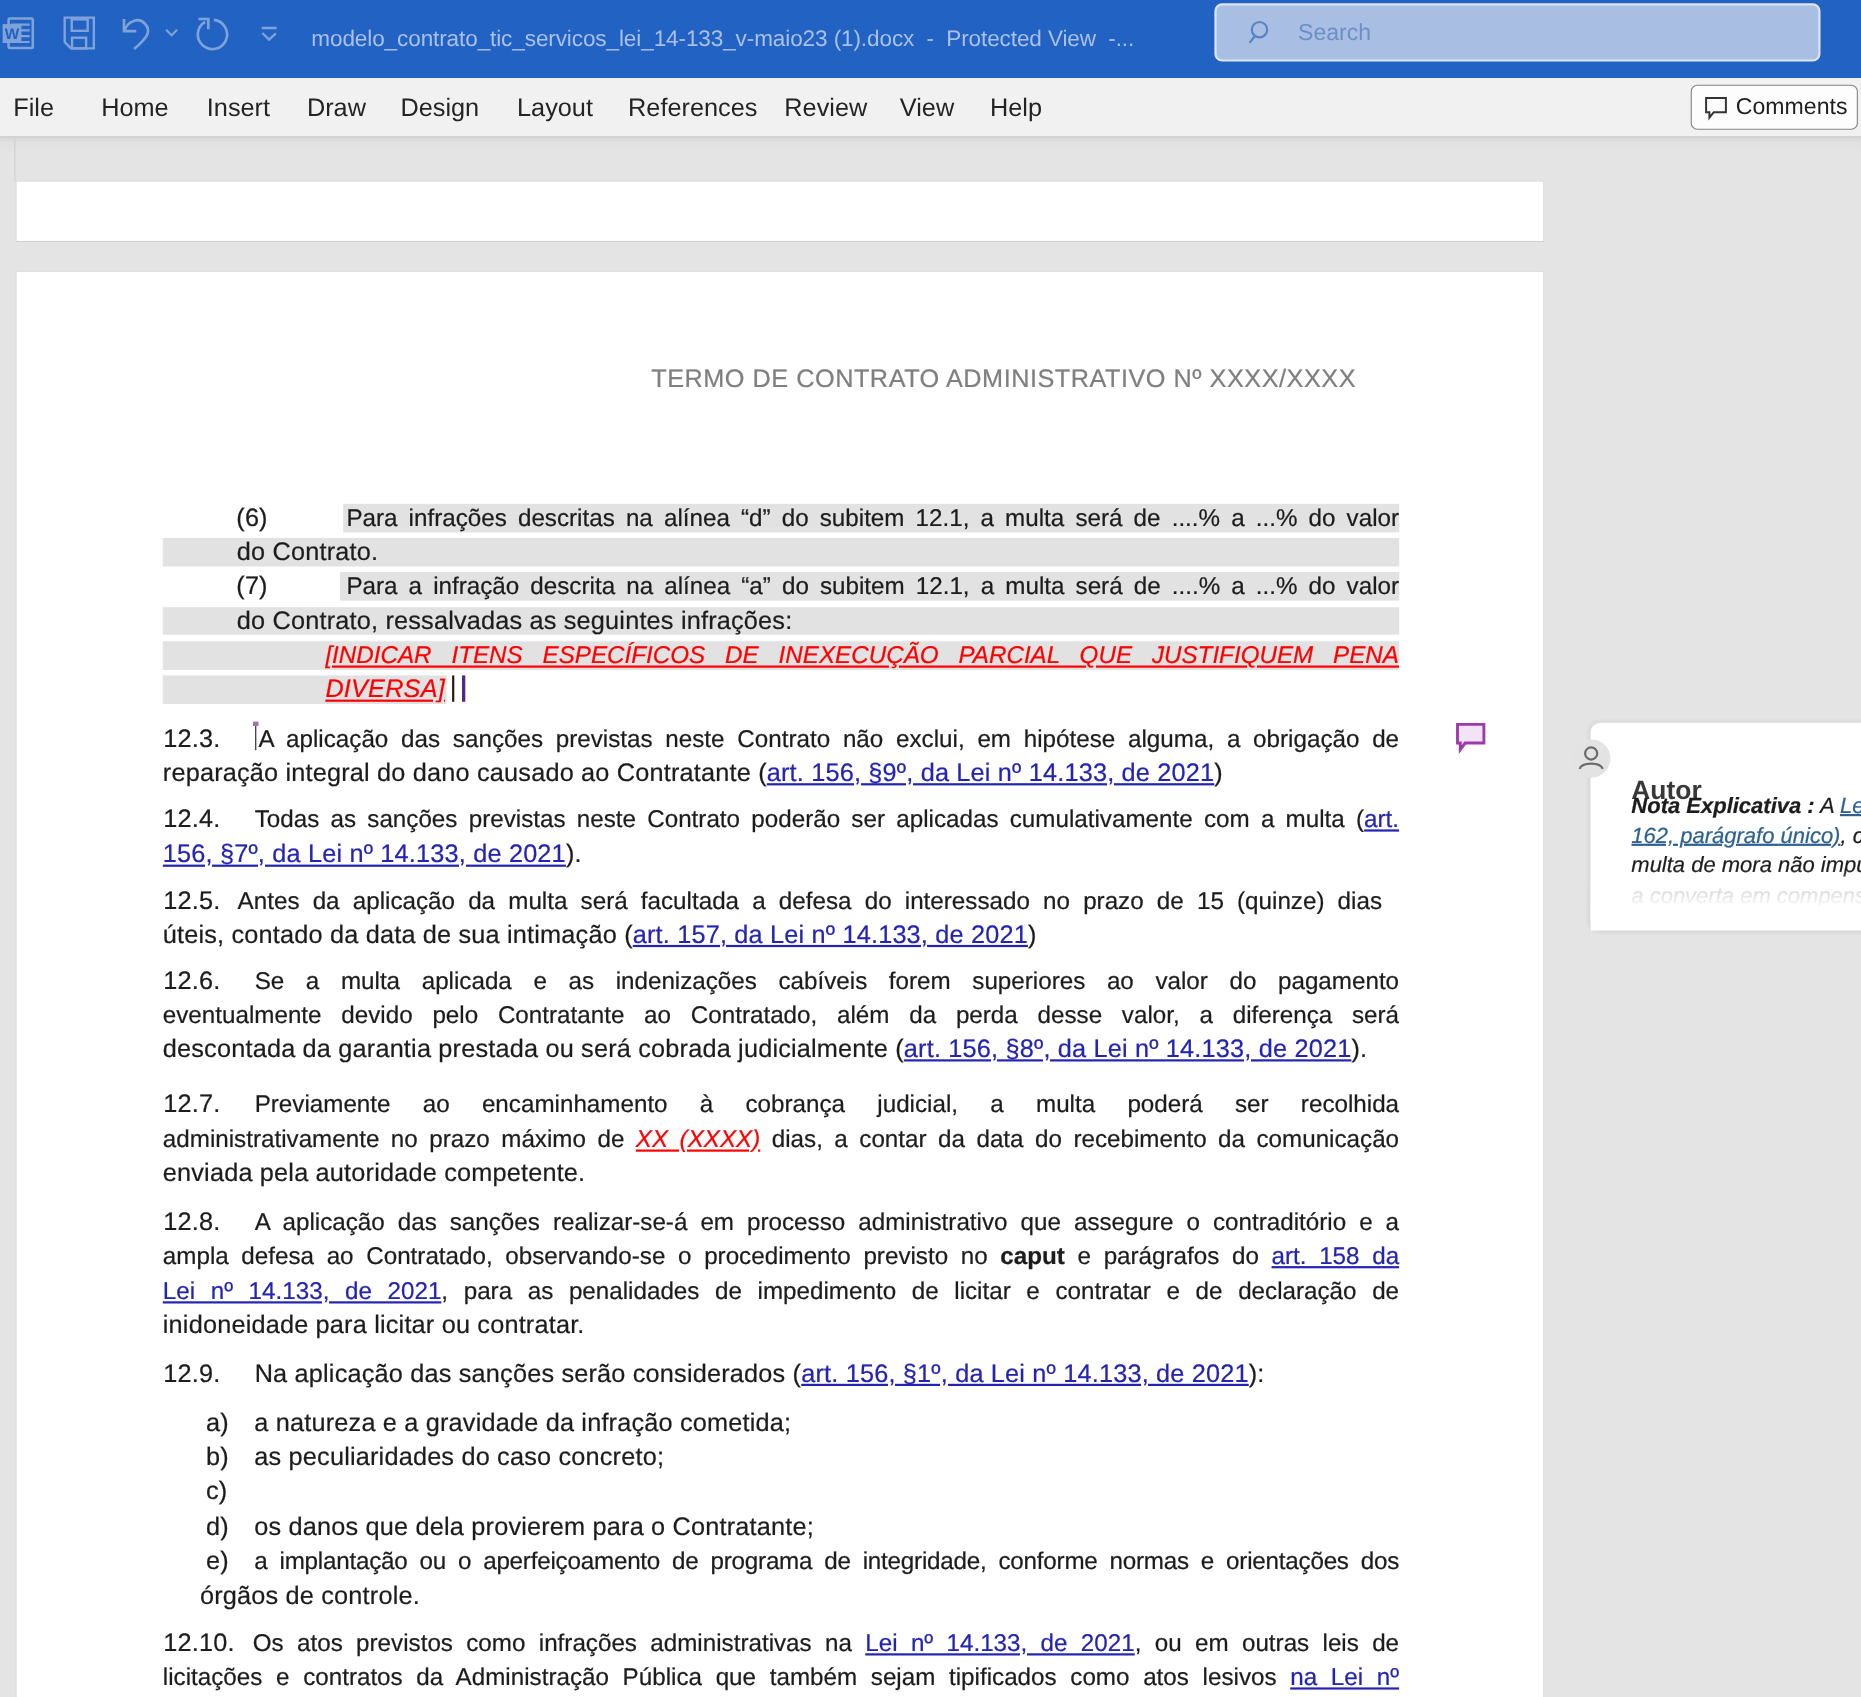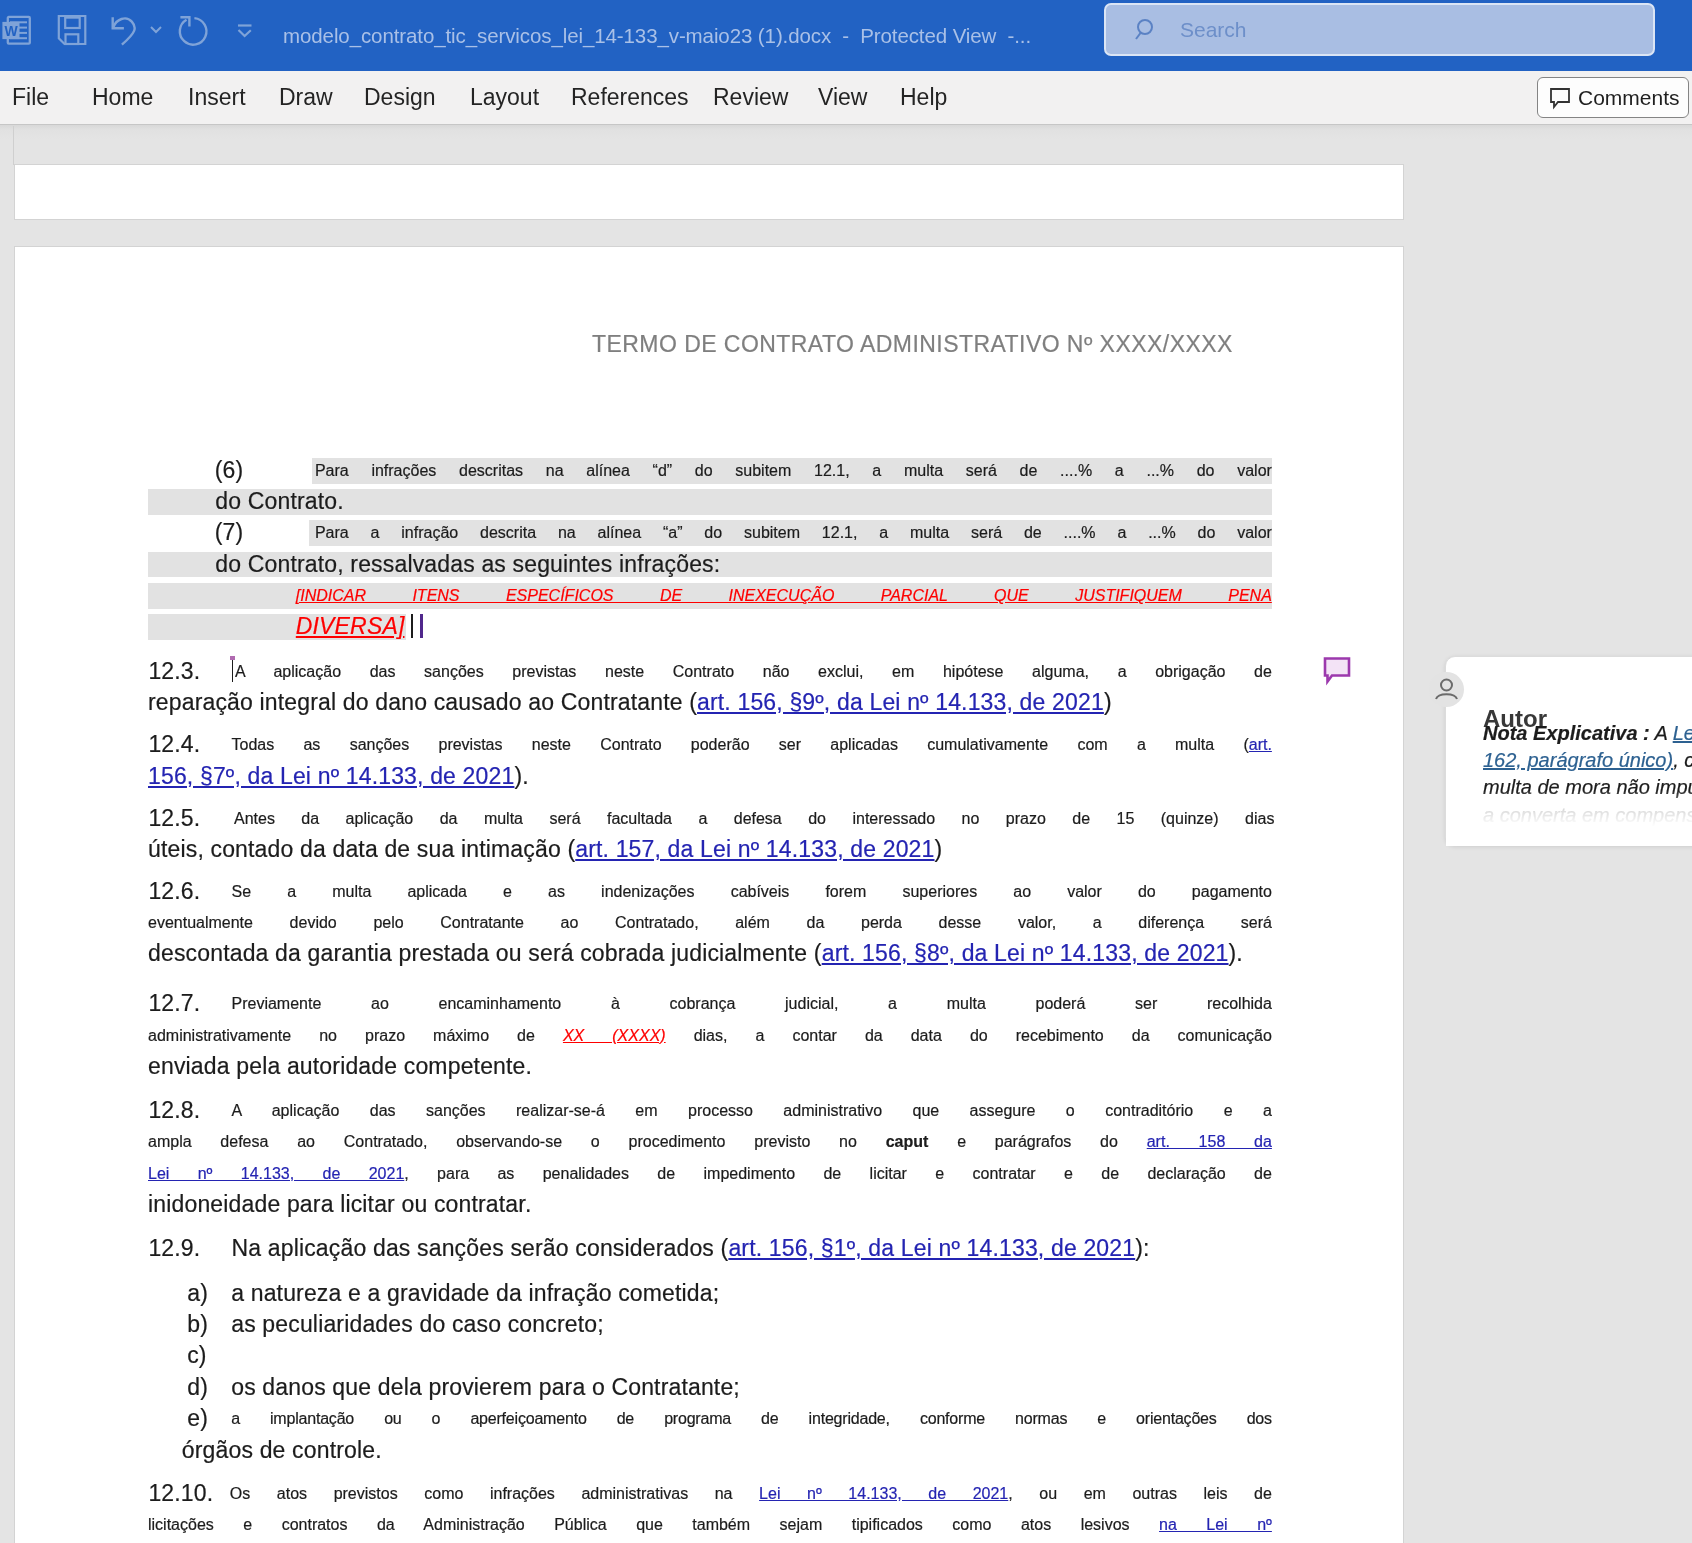--- a/index.html
+++ b/index.html
@@ -27,21 +27,21 @@
   
   #docarea { position:absolute; left:0; top:124px; width:1692px; height:1419px;
     background:linear-gradient(to bottom,#d8d8d8 0,#e1e1e1 5px,#e4e4e4 14px); border-top:1px solid #c6c6c6; }
   #pagestrip { position:absolute; left:14px; top:39px; width:1390px; height:56px;
     background:#fff; border:1px solid #d3d3d3; }
   #page { position:absolute; left:14px; top:121px; width:1390px; height:1300px;
     background:#fff; border:1px solid #d3d3d3; }
 
   
   .t { -webkit-text-stroke:0.2px currentColor; position:absolute; font-size:23px; line-height:31.17px; color:#1c1c1c; white-space:nowrap; letter-spacing:0.16px; }
-  .j { -webkit-text-stroke:0.2px currentColor; position:absolute; font-size:16px; line-height:31.17px; color:#1c1c1c;
+  .j { -webkit-text-stroke:0.2px currentColor; position:absolute; font-size:22px; line-height:31.17px; color:#1c1c1c;
        text-align:justify; text-align-last:justify; word-break:keep-all; }
   .hl { position:absolute; background:#e2e2e2; height:25.8px; }
   a.lnk { color:#2424b2; text-decoration:underline; }
   .red { color:#fe0000; font-style:italic;text-decoration:underline; }
 
   
   #ccard { position:absolute; left:1445px; top:656px; width:260px; height:190px;
     background:#fff; border:1px solid #dcdcdc; border-radius:10px;
     box-shadow:0 1px 4px rgba(0,0,0,0.10); overflow:hidden; }
   #autor { position:absolute; left:1483px; top:679px; font-size:24px; font-weight:700;
@@ -150,21 +150,21 @@
     <div class="abs" style="left:216.5px;top:411px;width:1.6px;height:24px;background:#1c1c1c"></div>
     <div class="abs" style="left:215px;top:409px;width:5px;height:4px;background:#b06ab0"></div>
     <div class="j" style="left:220px;top:408.6px;width:1036.9px">A aplicação das sanções previstas neste Contrato não exclui, em hipótese alguma, a obrigação de</div>
     <div class="t" style="left:133px;top:439.6px">reparação integral do dano causado ao Contratante (<a class="lnk">art. 156, §9º, da Lei nº 14.133, de 2021</a>)</div>
 
     <div class="t" style="left:133.4px;top:481.7px">12.4.</div>
     <div class="j" style="left:216.5px;top:481.7px;width:1040.4px">Todas as sanções previstas neste Contrato poderão ser aplicadas cumulativamente com a multa (<a class="lnk">art.</a></div>
     <div class="t" style="left:133px;top:513.5px"><a class="lnk">156, §7º, da Lei nº 14.133, de 2021</a>).</div>
 
     <div class="t" style="left:133.4px;top:556.3px">12.5.</div>
-    <div class="j" style="left:219px;top:556.3px;width:1040.4px">Antes da aplicação da multa será facultada a defesa do interessado no prazo de 15 (quinze) dias</div>
+    <div class="j" style="left:201px;top:556.3px;width:1040.4px">Antes da aplicação da multa será facultada a defesa do interessado no prazo de 15 (quinze) dias</div>
     <div class="t" style="left:133px;top:587.4px">úteis, contado da data de sua intimação (<a class="lnk">art. 157, da Lei nº 14.133, de 2021</a>)</div>
 
     <div class="t" style="left:133.4px;top:629.2px">12.6.</div>
     <div class="j" style="left:216.5px;top:629.2px;width:1040.4px">Se a multa aplicada e as indenizações cabíveis forem superiores ao valor do pagamento</div>
     <div class="j" style="left:133px;top:660.3px;width:1123.9px">eventualmente devido pelo Contratante ao Contratado, além da perda desse valor, a diferença será</div>
     <div class="t" style="left:133px;top:691.4px">descontada da garantia prestada ou será cobrada judicialmente (<a class="lnk">art. 156, §8º, da Lei nº 14.133, de 2021</a>).</div>
 
     <div class="t" style="left:133.4px;top:741.3px">12.7.</div>
     <div class="j" style="left:216.5px;top:741.3px;width:1040.4px">Previamente ao encaminhamento à cobrança judicial, a multa poderá ser recolhida</div>
     <div class="j" style="left:133px;top:772.5px;width:1123.9px">administrativamente no prazo máximo de <span class="red">XX (XXXX)</span> dias, a contar da data do recebimento da comunicação</div>

